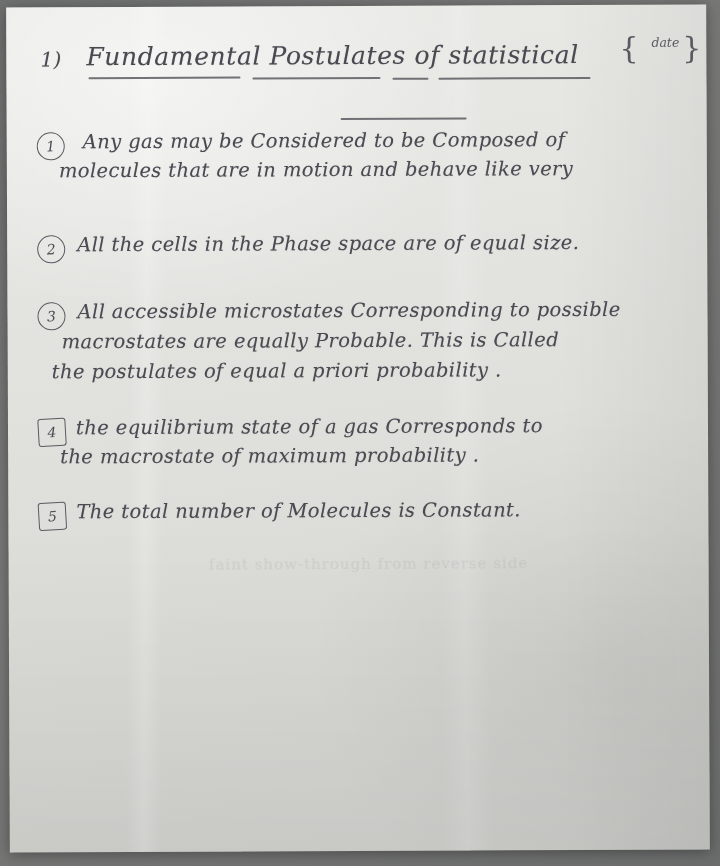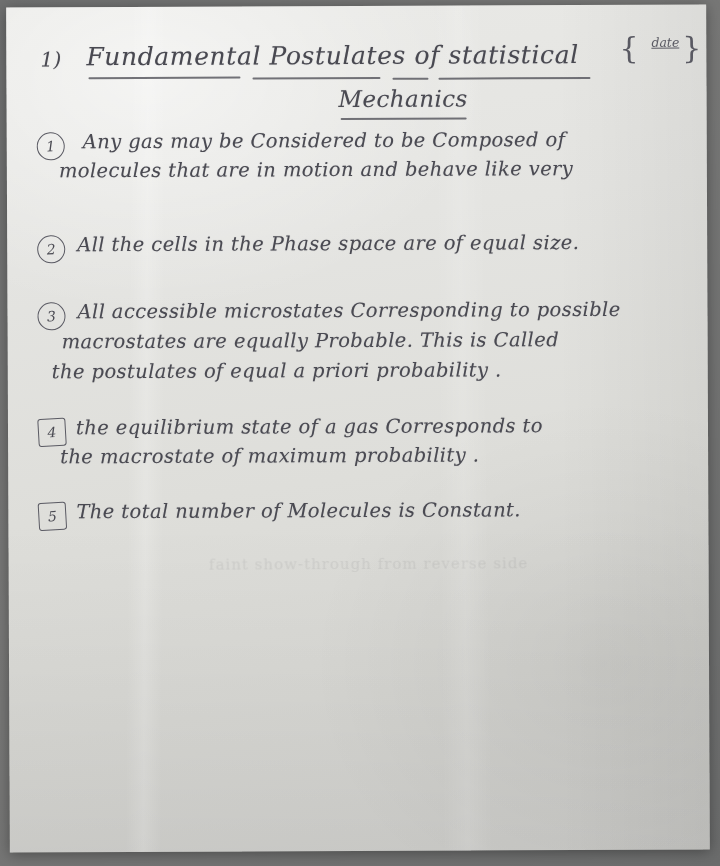--- a/index.html
+++ b/index.html
@@ -143,21 +143,20 @@
   .tag .brace-r { right: 2px; }
   .tag .tagtext {
     position: absolute;
     left: 18px;
     top: 6px;
     width: 56px;
     text-align: center;
     font-size: 12.5px;
     font-style: italic;
     font-family: "DejaVu Serif", serif;
-    text-decoration: underline;
   }
 </style>
 </head>
 <body>
 
 <div class="photo">
   <div class="page">
 
     <div class="crease v1"></div>
     <div class="crease v2"></div>
@@ -165,21 +164,20 @@
     <div class="shade-bottom"></div>
 
     <div class="hand" style="left:34px; top:40px; font-size:20px;">1)</div>
 
     <div class="hand title" style="left:80px; top:35px;">Fundamental Postulates of statistical</div>
     <div class="title-underline" style="left:82px; top:70px; width:152px;"></div>
     <div class="title-underline" style="left:246px; top:71px; width:128px;"></div>
     <div class="title-underline" style="left:386px; top:72px; width:36px;"></div>
     <div class="title-underline" style="left:432px; top:72px; width:152px;"></div>
 
-    <div class="hand subtitle" style="left:332px; top:80px;">Mechanics</div>
     <div class="title-underline" style="left:334px; top:112px; width:126px;"></div>
 
     <div class="tag">
       <span class="brace-l">{</span>
       <span class="tagtext">date</span>
       <span class="brace-r">}</span>
     </div>
 
     <div class="num" style="left:30px; top:125px;">1</div>
     <div class="hand body-line" style="left:76px; top:123px;">Any gas may be Considered to be Composed of</div>

